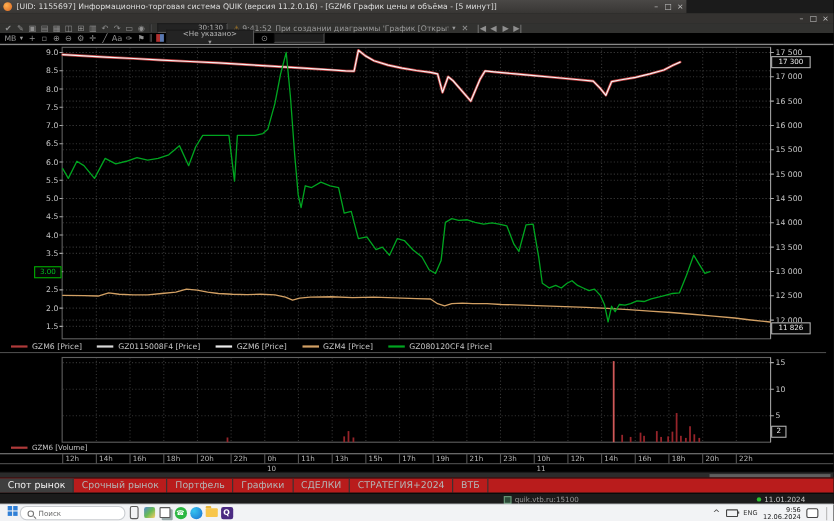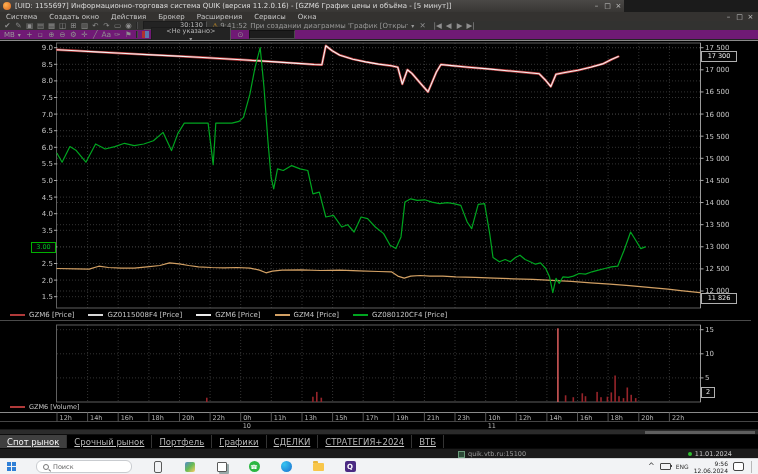--- a/index.html
+++ b/index.html
@@ -15,21 +15,21 @@
   .win-controls{margin-left:auto;display:flex;}
   .wc{width:11px;text-align:center;font-size:7px;color:#c8c8c8;cursor:default;}
   
   .menubar{position:absolute;top:12px;left:0;width:758px;height:9px;background:#343230;
     display:flex;align-items:center;font-size:7px;color:#c8c8c8;}
   .menu-item{padding:0 6px;}
   .mdi-controls{margin-left:auto;display:flex;padding-right:2px;}
   
   .toolbar1{position:absolute;top:21px;left:0;width:758px;height:9px;background:#323230;
     display:flex;align-items:center;font-size:7px;color:#909090;}
-  .toolbar2{position:absolute;top:30px;left:0;width:758px;height:10px;background:#701a75;
+  .toolbar2{position:absolute;top:30px;left:0;width:758px;height:10px;background:#000000;
     border-bottom:1px solid #242424;display:flex;align-items:center;font-size:7px;color:#9a9a9a;box-sizing:border-box;}
   .t-icon{width:11px;text-align:center;font-size:7.5px;line-height:9px;color:#8f8f8f;}
   .t-sep{width:1px;height:7px;background:#262626;border-right:1px solid #4a4a4a;margin:0 2px;}
   .sunken{background:#232323;border:1px solid #1c1c1c;border-bottom-color:#555;border-right-color:#555;
     color:#b8b8b8;font-size:6.5px;padding:0 3px;line-height:7px;}
   .warn{color:#e8a020;font-size:7px;margin:0 2px;}
   .alert-time{color:#9a9a9a;margin-right:3px;}
   .alert-text{color:#9a9a9a;max-width:158px;white-space:nowrap;overflow:hidden;}
   .dd{color:#9a9a9a;margin:0 3px;font-size:6px;}
   .tb-input{width:44px;height:7px;background:#1d1d1d;border:1px solid #111;
@@ -42,35 +42,35 @@
   .chartwin svg{position:absolute;top:0;left:0;}
   .marker{position:absolute;background:#050505;border:1px solid #b0b0b0;color:#ececec;
     font-size:6.5px;line-height:8px;text-align:center;}
   .legend-row{position:absolute;left:0;width:751px;display:flex;align-items:center;
     column-gap:14px;padding-left:10px;box-sizing:border-box;font-size:7px;color:#c6c6c6;}
   .leg-item{display:flex;align-items:center;white-space:nowrap;}
   .leg-dash{display:inline-block;width:15px;height:2px;margin-right:4px;}
   .hscroll{position:absolute;left:0;top:388px;width:758px;height:6px;background:#2b2b2b;border-top:1px solid #1a1a1a;box-sizing:border-box;}
   .hthumb{position:absolute;left:645px;top:1px;width:110px;height:4px;background:#5f5f5f;}
   
-  .tabbar{position:absolute;top:434px;left:0;width:758px;height:14px;background:#000000;
-    border-top:1px solid #0e0e0e;display:flex;align-items:stretch;font-size:8.5px;box-sizing:border-box;text-decoration:underline;}
+  .tabbar{position:absolute;top:434px;left:0;width:758px;height:14px;background:#b91c1c;
+    border-top:1px solid #0e0e0e;display:flex;align-items:stretch;font-size:8.5px;box-sizing:border-box;}
   .tab{display:flex;align-items:center;padding:0 7px;color:#b5b5b5;border-right:1px solid #343434;}
   .tab.active{background:#3f3f3f;color:#f2f2f2;}
   
   .statusbar{position:absolute;top:448px;left:0;width:758px;height:14px;background:#1b1b1b;
     border-top:1px solid #090909;font-size:6.5px;color:#9a9a9a;box-sizing:border-box;}
   .server-box{position:absolute;left:458px;top:1px;display:flex;align-items:center;}
   .server-icon{width:5px;height:5px;border:1px solid #6a9a7a;margin-right:3px;background:#2c4a38;}
   .sdate-box{position:absolute;right:26px;top:1px;display:flex;align-items:center;color:#c8c8c8;}
   .green-dot{width:4px;height:4px;border-radius:50%;background:#2fbf2f;margin-right:3px;}
   
   .taskbar{position:absolute;top:458px;left:0;width:758px;height:16px;background:#f2f3f5;
     border-top:1px solid #d5d8da;display:flex;align-items:center;color:#333;box-sizing:border-box;}
-  .tb-left{display:flex;align-items:center;gap:20px;padding-left:7px;}
+  .tb-left{display:flex;gap:2px;padding-left:7px;}
   .win-logo{display:grid;grid-template-columns:4px 4px;grid-template-rows:4px 4px;gap:1px;}
   .win-logo span{background:#2f7fd6;}
   .search-pill{display:flex;align-items:center;gap:3px;width:84px;height:11px;background:#fff;
     border:1px solid #c9ccd0;border-radius:6px;padding:0 5px;font-size:6.5px;color:#6a6a6a;}
   .mag{position:relative;width:8px;height:8px;flex:0 0 auto;}
   .mag::before{content:'';position:absolute;left:1px;top:1px;width:4px;height:4px;border:1px solid #777;border-radius:50%;}
   .mag::after{content:'';position:absolute;left:6.5px;top:6.5px;width:3px;height:1px;background:#777;transform:rotate(45deg);transform-origin:0 0;}
   .app-ic{width:12px;height:12px;display:flex;align-items:center;justify-content:center;flex:0 0 auto;}
   .ic-phone{width:6px;height:10px;border:1px solid #5a5a5a;border-radius:2px;}
   .ic-photos{width:10px;height:10px;border-radius:2px;background:linear-gradient(135deg,#5588cc,#66bb55,#ffcc66);}
@@ -100,29 +100,20 @@
     <span class="app-logo"></span>
     <span class="title-text">[UID: 1155697] Информационно-торговая система QUIK (версия 11.2.0.16) - [GZM6 График цены и объёма - [5 минут]]</span>
     <span class="win-controls">
       <span class="wc">–</span>
       <span class="wc">□</span>
       <span class="wc">×</span>
     </span>
   </div>
 
   <div class="menubar">
-    <span style="display:flex;">
-        <span class="menu-item">Система</span>
-        <span class="menu-item">Создать окно</span>
-        <span class="menu-item">Действия</span>
-        <span class="menu-item">Брокер</span>
-        <span class="menu-item">Расширения</span>
-        <span class="menu-item">Сервисы</span>
-        <span class="menu-item">Окна</span>
-      </span>
     <span class="mdi-controls">
       <span class="wc">–</span>
       <span class="wc">□</span>
       <span class="wc">×</span>
     </span>
   </div>
 
   <div class="toolbar1">
     <span style="display:flex;padding-left:2px;">
         <span class="t-icon">✔</span>

